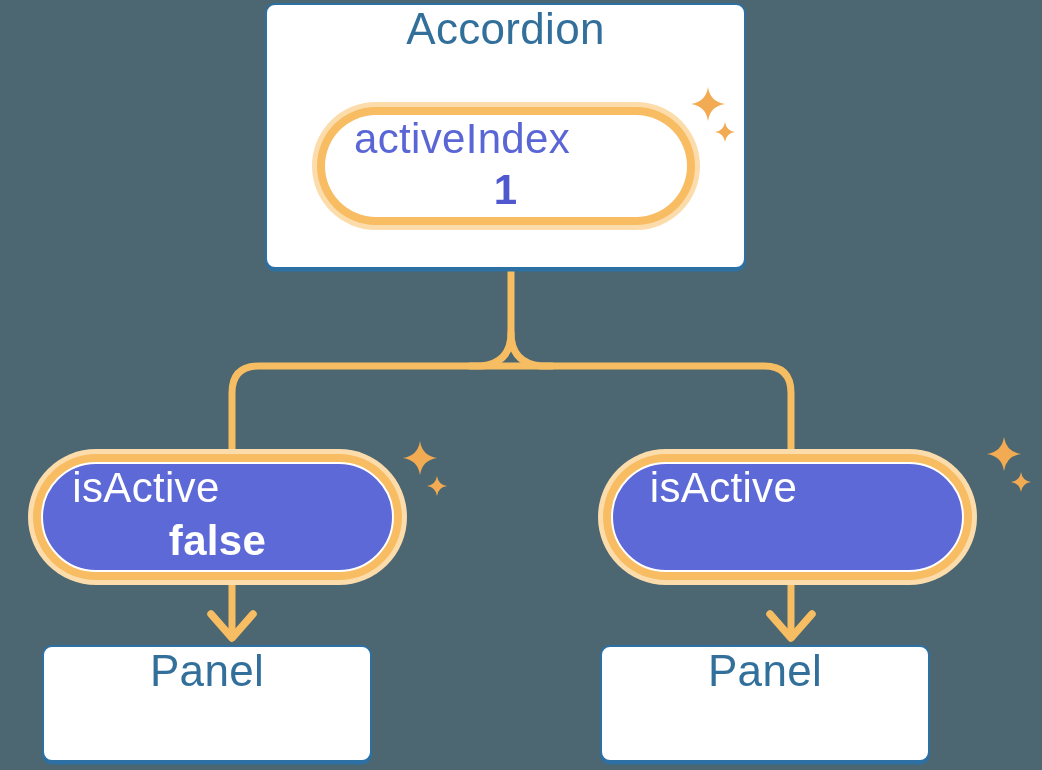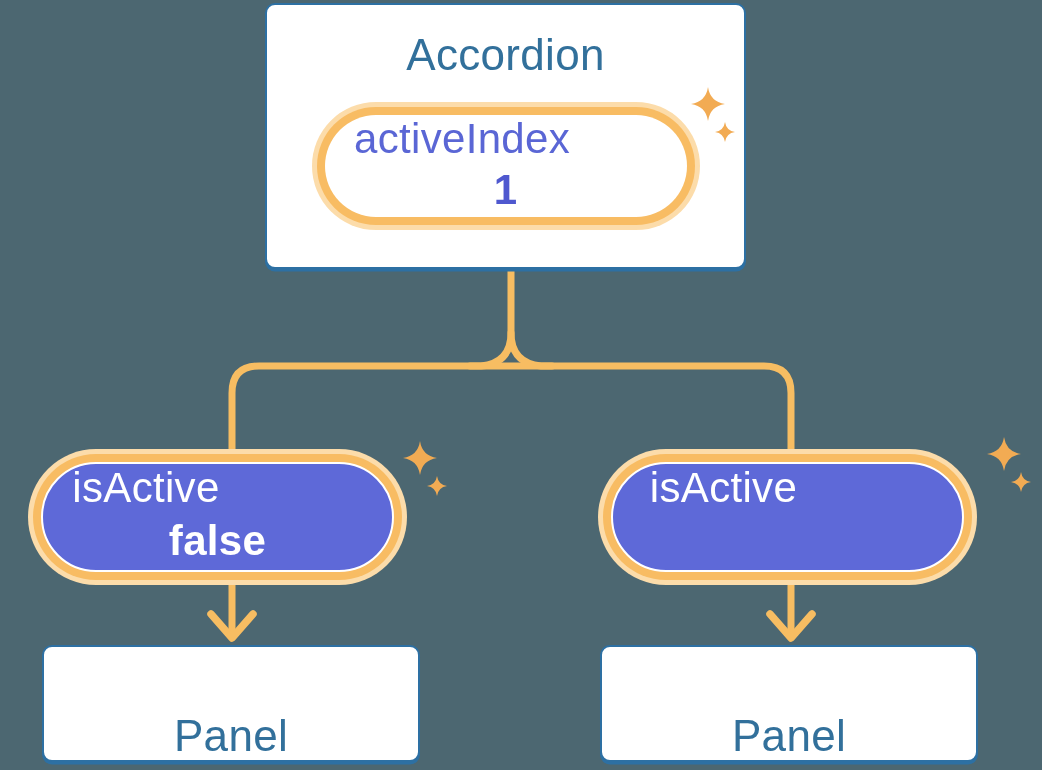--- a/index.html
+++ b/index.html
@@ -32,22 +32,22 @@
     box-sizing:border-box;
     z-index:2;
   }
   .accordion{left:265px;top:3px;width:481px;height:266px;}
   .card-title{
     text-align:center;
     font-size:44px;
     color:var(--blue-text,#32709b);
     line-height:1.1;
   }
-  .accordion .card-title{padding-top:26px;}
-  .panel{width:378px;height:117px;display:flex;align-items:flex-end;justify-content:center;}
+  .accordion .card-title{}
+  .panel{width:330px;height:117px;display:flex;align-items:flex-start;justify-content:center;}
   .panel.left{left:42px;top:645px;}
   .panel.right{left:600px;top:645px;}
   
   .pill{
     position:absolute;
     display:flex;
     align-items:stretch;
     border-radius:70px;
     box-shadow:0 0 0 8px var(--orange-ring,#f8bc63),
                0 0 0 13px var(--orange-glow,#fcdcaa);

